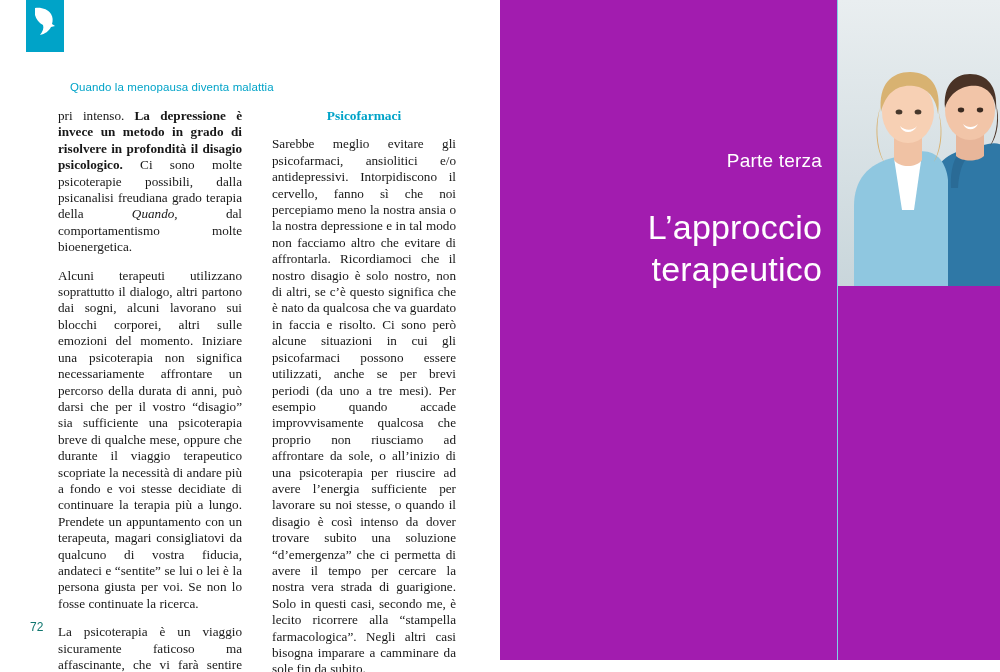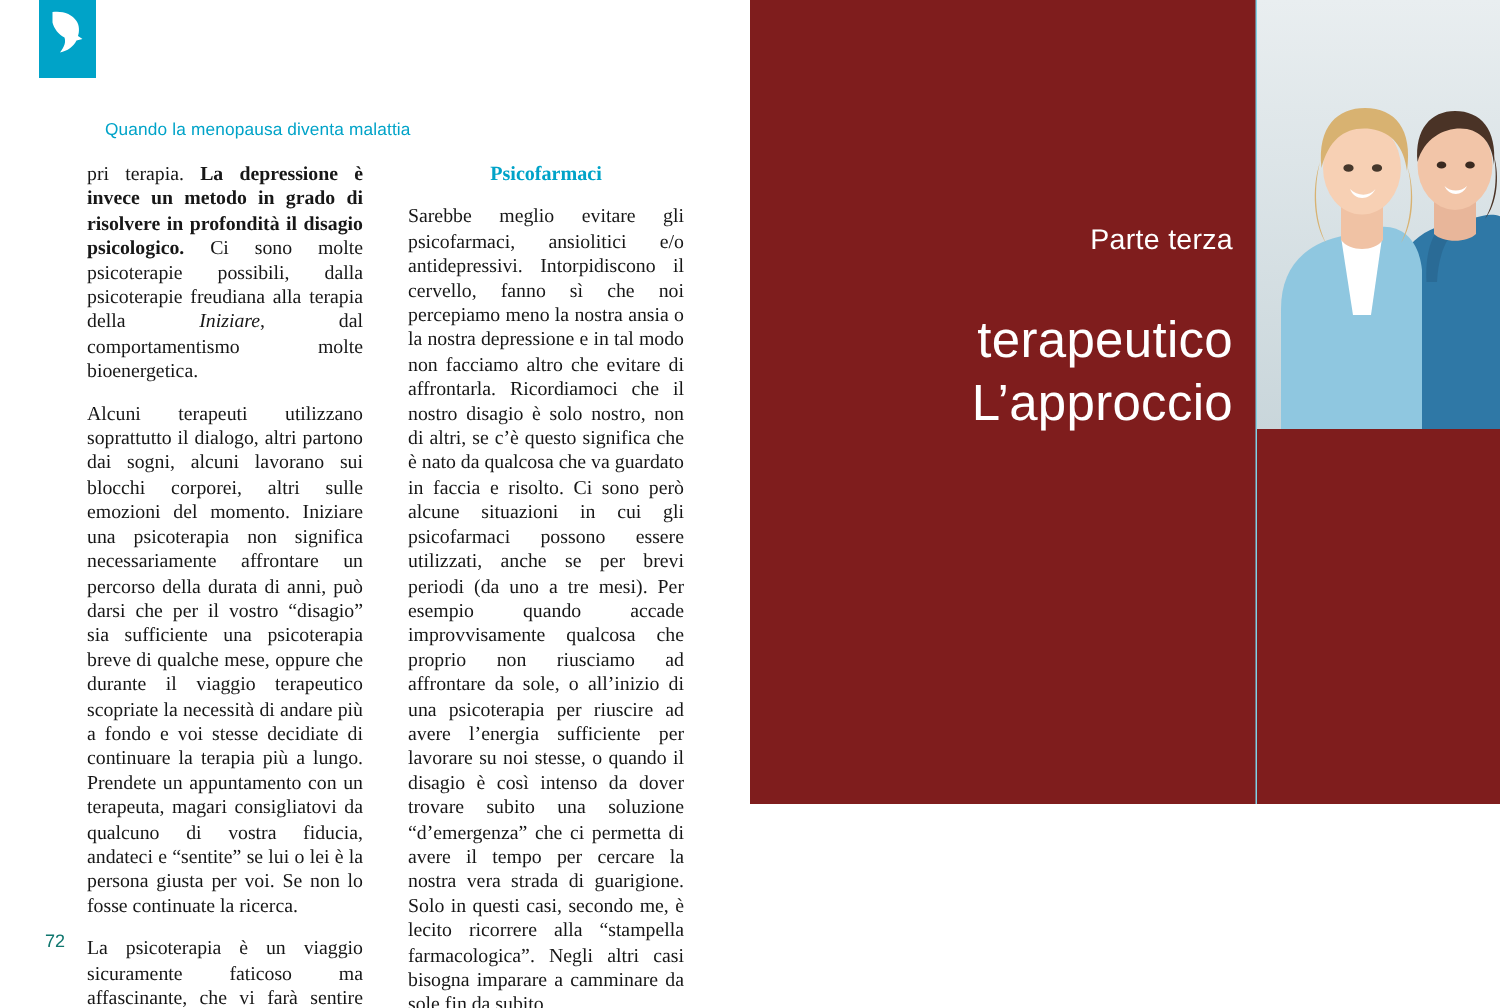--- a/index.html
+++ b/index.html
@@ -96,22 +96,22 @@
     color: #00a3c8;
     font-size: 13.4px;
     line-height: 16.4px;
     margin: 0 0 1px 0;
     text-align: center;
   }
   
   .right-page {
     position: relative;
     width: 500px;
-    height: 536px;
-    background: #7f1d1d;
+    height: 660px;
+    background: #a21caf;
     box-sizing: border-box;
     overflow: hidden;
   }
   .rule-vert {
     position: absolute;
     right: 162px;
     top: 0;
     width: 1px;
     height: 672px;
     background: #7fd2e6;
@@ -162,21 +162,21 @@
       <svg class="logo-glyph" viewBox="0 0 26 30">
         <path d="M3 2 C9 1 16 3 19 8 C21 11 21 15 20 18 L23 20 L19 21 C17 25 13 28 8 29 C11 25 12 22 11 19 C7 17 4 13 3 9 Z" fill="#ffffff"></path>
       </svg>
     </div>
 
     <div class="running-head">Quando la menopausa diventa malattia</div>
 
     <div class="columns">
 
       <div class="col">
-        <p><span>pri terapia. </span><span class="bold-lead">La depressione è invece un metodo in grado di risolvere in profondità il disagio psicologico.</span><span> Ci sono molte psicoterapie possibili, dalla psicoterapie freudiana alla terapia della </span><span class="italic">Iniziare</span><span>, dal comportamentismo molte bioenergetica.</span></p>
+        <p><span>pri intenso. </span><span class="bold-lead">La depressione è invece un metodo in grado di risolvere in profondità il disagio psicologico.</span><span> Ci sono molte psicoterapie possibili, dalla psicanalisi freudiana grado terapia della </span><span class="italic">Quando</span><span>, dal comportamentismo molte bioenergetica.</span></p>
         <p>Alcuni terapeuti utilizzano soprattutto il dialogo, altri partono dai sogni, alcuni lavorano sui blocchi corporei, altri sulle emozioni del momento. Iniziare una psicoterapia non significa necessariamente affrontare un percorso della durata di anni, può darsi che per il vostro “disagio” sia sufficiente una psicoterapia breve di qualche mese, oppure che durante il viaggio terapeutico scopriate la necessità di andare più a fondo e voi stesse decidiate di continuare la terapia più a lungo. Prendete un appuntamento con un terapeuta, magari consigliatovi da qualcuno di vostra fiducia, andateci e “sentite” se lui o lei è la persona giusta per voi. Se non lo fosse continuate la ricerca.</p>
         <p>La psicoterapia è un viaggio sicuramente faticoso ma affascinante, che vi farà sentire sempre più forti e in equilibrio con voi stesse e con il mondo intorno a voi.</p>
       </div>
 
       <div class="col">
         <p class="subhead">Psicofarmaci</p>
         <p>Sarebbe meglio evitare gli psicofarmaci, ansiolitici e/o antidepressivi. Intorpidiscono il cervello, fanno sì che noi percepiamo meno la nostra ansia o la nostra depressione e in tal modo non facciamo altro che evitare di affrontarla. Ricordiamoci che il nostro disagio è solo nostro, non di altri, se c’è questo significa che è nato da qualcosa che va guardato in faccia e risolto. Ci sono però alcune situazioni in cui gli psicofarmaci possono essere utilizzati, anche se per brevi periodi (da uno a tre mesi). Per esempio quando accade improvvisamente qualcosa che proprio non riusciamo ad affrontare da sole, o all’inizio di una psicoterapia per riuscire ad avere l’energia sufficiente per lavorare su noi stesse, o quando il disagio è così intenso da dover trovare subito una soluzione “d’emergenza” che ci permetta di avere il tempo per cercare la nostra vera strada di guarigione. Solo in questi casi, secondo me, è lecito ricorrere alla “stampella farmacologica”. Negli altri casi bisogna imparare a camminare da sole fin da subito.</p>
       </div>
 
     </div>
@@ -226,19 +226,19 @@
           <path d="M62 126 C67 131 75 131 79 126 C75 134 65 134 62 126 Z" fill="#ffffff"></path>
 
           <rect x="0" y="0" width="162" height="286" fill="none"></rect>
         </g>
       </svg>
     </div>
 
     <div class="part-label">Parte terza</div>
 
     <div class="part-title">
+      <div>L’approccio</div>
       <div>terapeutico</div>
-      <div>L’approccio</div>
     </div>
 
   </div>
 
 </div>
 
 </body></html>

